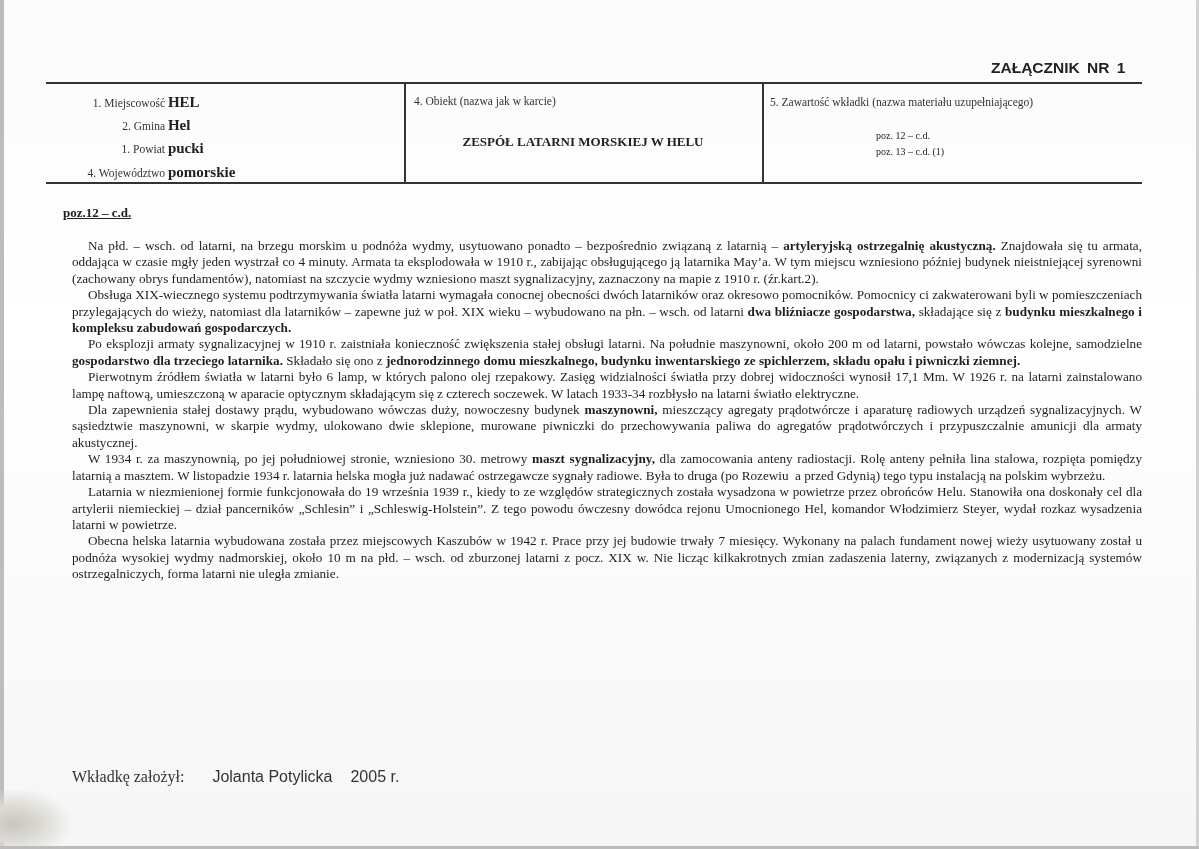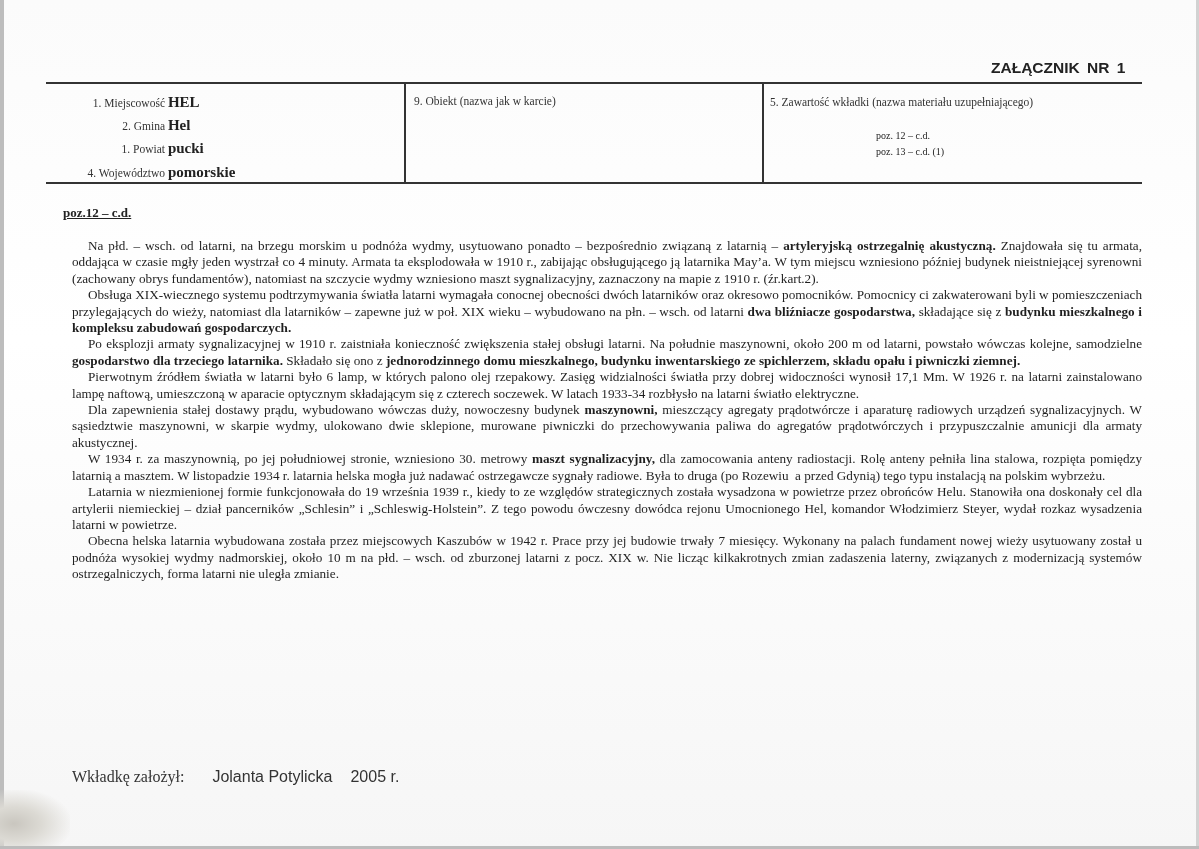--- a/index.html
+++ b/index.html
@@ -103,21 +103,22 @@
     </div>
     <div class="loc-row" style="top:56px">
       <span class="lbl">1.  Powiat</span>
       <span class="val">pucki</span>
     </div>
     <div class="loc-row" style="top:80px">
       <span class="lbl">4.  Województwo</span>
       <span class="val">pomorskie</span>
     </div>
 
-    <div class="obj-label">9. Obiekt (nazwa jak w karcie)</div>
+    <div class="obj-label">4. Obiekt (nazwa jak w karcie)</div>
+    <div class="obj-name">ZESPÓŁ LATARNI MORSKIEJ W HELU</div>
 
     <div class="cnt-label">5. Zawartość wkładki (nazwa materiału uzupełniającego)</div>
     <div class="cnt-item" style="top:46px">poz. 12 – c.d.</div>
     <div class="cnt-item" style="top:62px">poz. 13 – c.d. (1)</div>
   </div>
 
   <div class="section-heading">poz.12 – c.d.</div>
 
   <div class="body-text" id="body-text">
       <p><span>Na płd. – wsch. od latarni, na brzegu morskim u podnóża wydmy, usytuowano ponadto – bezpośrednio związaną z latarnią – </span><b>artyleryjską ostrzegalnię akustyczną.</b><span> Znajdowała się tu armata, oddająca w czasie mgły jeden wystrzał co 4 minuty. Armata ta eksplodowała w 1910 r., zabijając obsługującego ją latarnika May’a. W tym miejscu wzniesiono później budynek nieistniejącej syrenowni (zachowany obrys fundamentów), natomiast na szczycie wydmy wzniesiono maszt sygnalizacyjny, zaznaczony na mapie z 1910 r. (źr.kart.2).</span></p>

